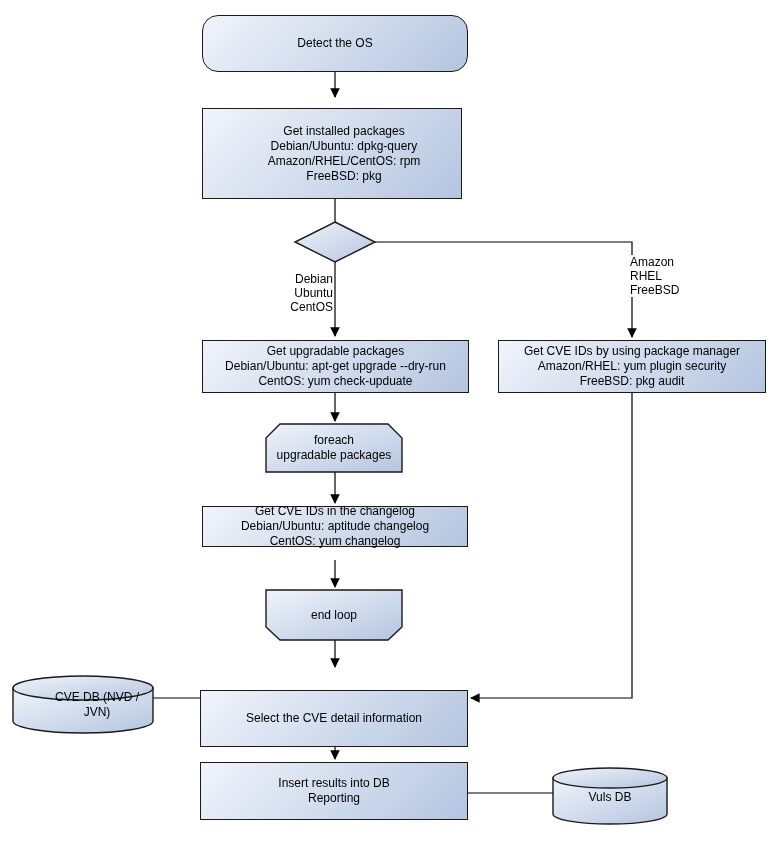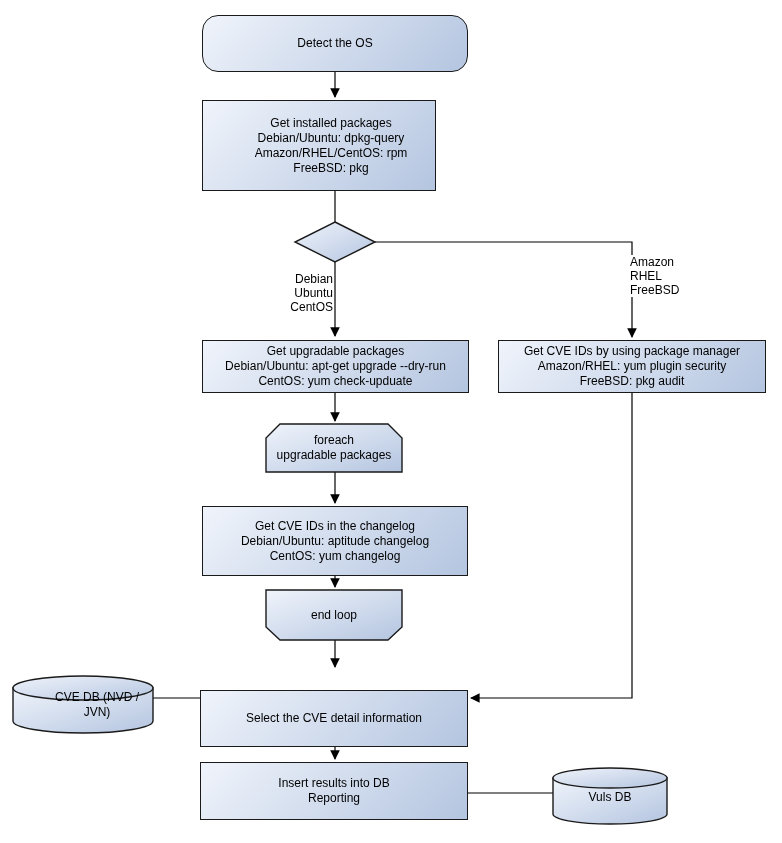--- a/index.html
+++ b/index.html
@@ -117,34 +117,34 @@
     </g>
 
     <g>
       <path class="shape" d="M553,778 L553,814 A57,10 0 0 0 667,814 L667,778 Z"></path>
       <ellipse class="shape" cx="610" cy="778" rx="57" ry="10"></ellipse>
     </g>
   </svg>
 
   <div class="node" style="left:202px; top:15px;  width:266px; height:57px;border-radius:16px;">Detect the OS</div>
 
-  <div class="node" style="left:202px; top:100px; width:234px; height:91px;padding-left:24px;">Get installed packages
+  <div class="node" style="left:202px; top:108px; width:260px; height:91px;padding-left:24px;">Get installed packages
 Debian/Ubuntu: dpkg-query
 Amazon/RHEL/CentOS: rpm
 FreeBSD: pkg</div>
 
   <div class="node" style="left:202px; top:340px; width:267px; height:53px;">Get upgradable packages
 Debian/Ubuntu: apt-get upgrade --dry-run
 CentOS: yum check-upduate</div>
 
   <div class="node" style="left:498px; top:340px; width:268px; height:53px;">Get CVE IDs by using package manager
 Amazon/RHEL: yum plugin security
 FreeBSD: pkg audit</div>
 
-  <div class="node" style="left:202px; top:506px; width:266px; height:70px;">Get CVE IDs in the changelog
+  <div class="node" style="left:202px; top:506px; width:266px; height:41px;">Get CVE IDs in the changelog
 Debian/Ubuntu: aptitude changelog
 CentOS: yum changelog</div>
 
   <div class="node" style="left:200px; top:670px; width:268px; height:57px;margin-top:20px;">Select the CVE detail information</div>
 
   <div class="node" style="left:200px; top:762px; width:268px; height:58px;">Insert results into DB
 Reporting</div>
 
   <div class="shape-label" style="left:266px; top:424px; width:136px; height:48px;">foreach
 upgradable packages</div>

